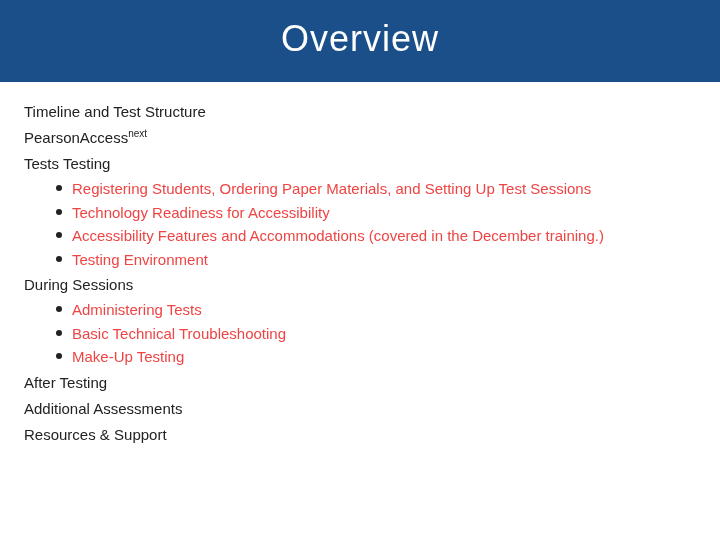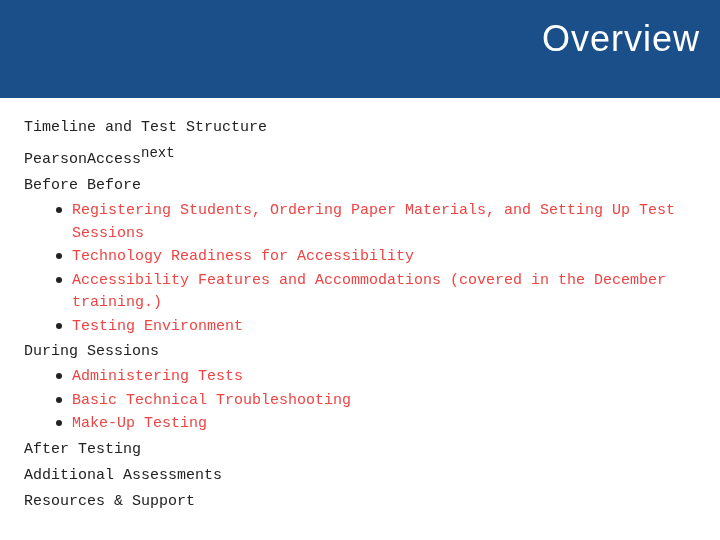--- a/index.html
+++ b/index.html
@@ -12,50 +12,49 @@
       width: 720px;
       height: 540px;
       font-family: Arial, sans-serif;
       background: #ffffff;
       overflow: hidden;
     }
 
     .header {
       background-color: #1a4f8a;
       width: 100%;
-      padding: 18px 20px 38px 20px;
-      text-align: right;
+      padding: 18px 20px 22px 20px;
+      text-align: center;
     }
 
     .header h1 {
       color: #ffffff;
       font-size: 36px;
       font-weight: normal;
       letter-spacing: 1px;
     }
 
     .content {
       padding: 18px 24px 16px 24px;
       font-size: 15px;
       color: #222222;
       line-height: 1.6;
     }
 
     .top-level-item {
       margin-bottom: 2px;
-      font-family: Liberation Mono, monospace;
     }
 
     .section-label {
       font-size: 15px;
       color: #222;
     }
 
     .superscript {
-      font-size: 14px;
+      font-size: 10px;
       vertical-align: super;
     }
 
     ul.bullet-list {
       list-style: none;
       margin: 2px 0 2px 0;
       padding: 0;
     }
 
     ul.bullet-list li {
@@ -94,21 +93,21 @@
 
   <div class="top-level-item">
     <span class="section-label">Timeline and Test Structure</span>
   </div>
 
   <div class="top-level-item">
     <span class="section-label">PearsonAccess<span class="superscript">next</span></span>
   </div>
 
   <div class="top-level-item">
-    <span class="section-label">Before Before</span>
+    <span class="section-label">Tests Testing</span>
     <ul class="bullet-list">
       <li>
         <span class="bullet-dot"></span>
         <span class="li-text">Registering Students, Ordering Paper Materials, and Setting Up Test Sessions</span>
       </li>
       <li>
         <span class="bullet-dot"></span>
         <span class="li-text">Technology Readiness for Accessibility</span>
       </li>
       <li>

